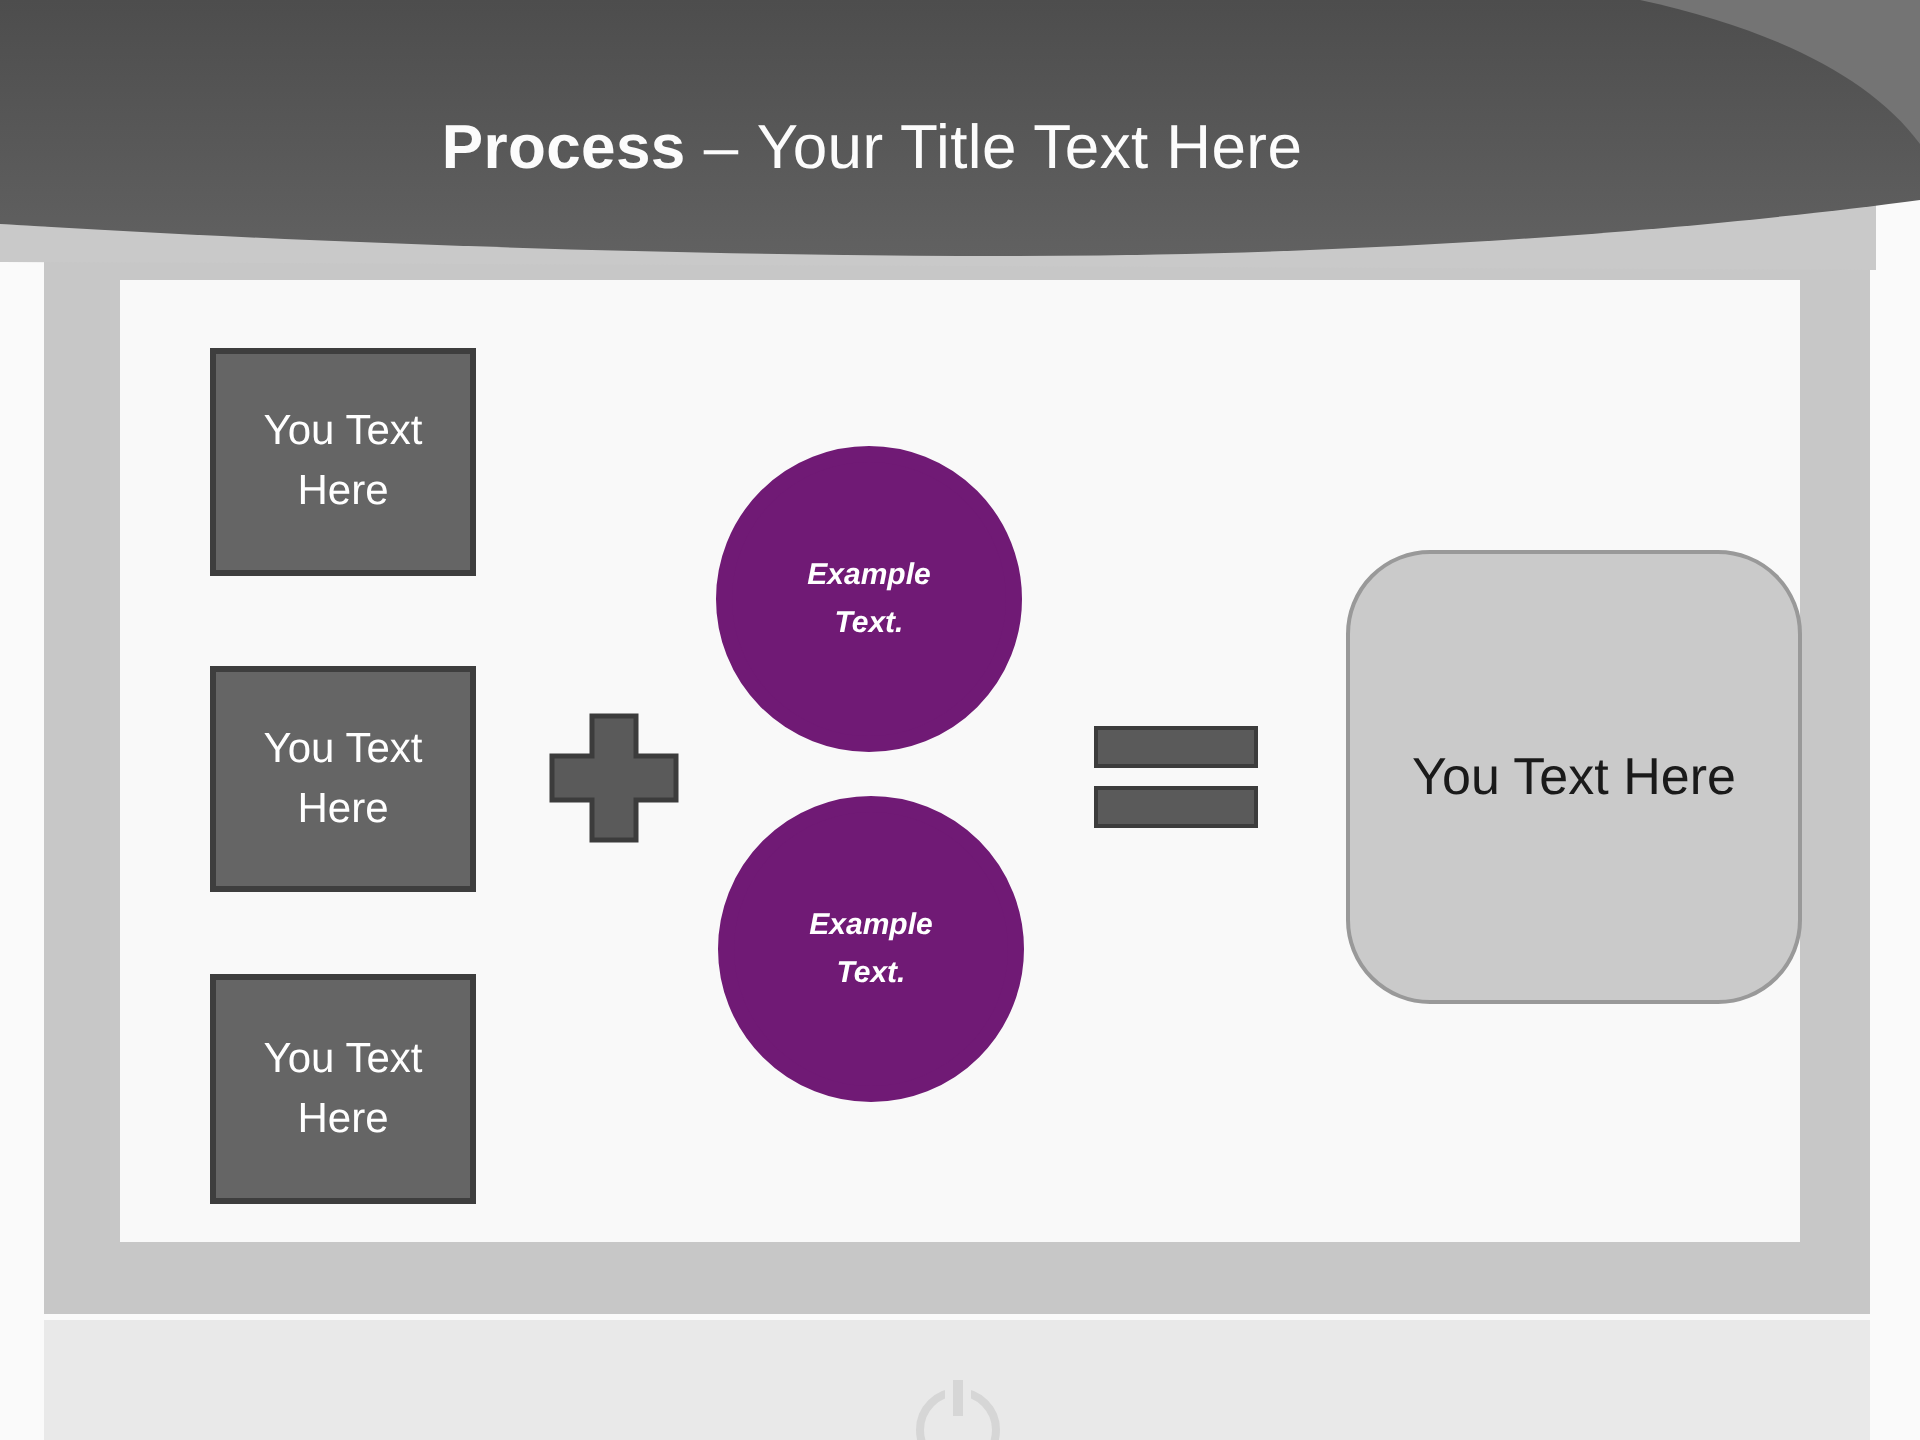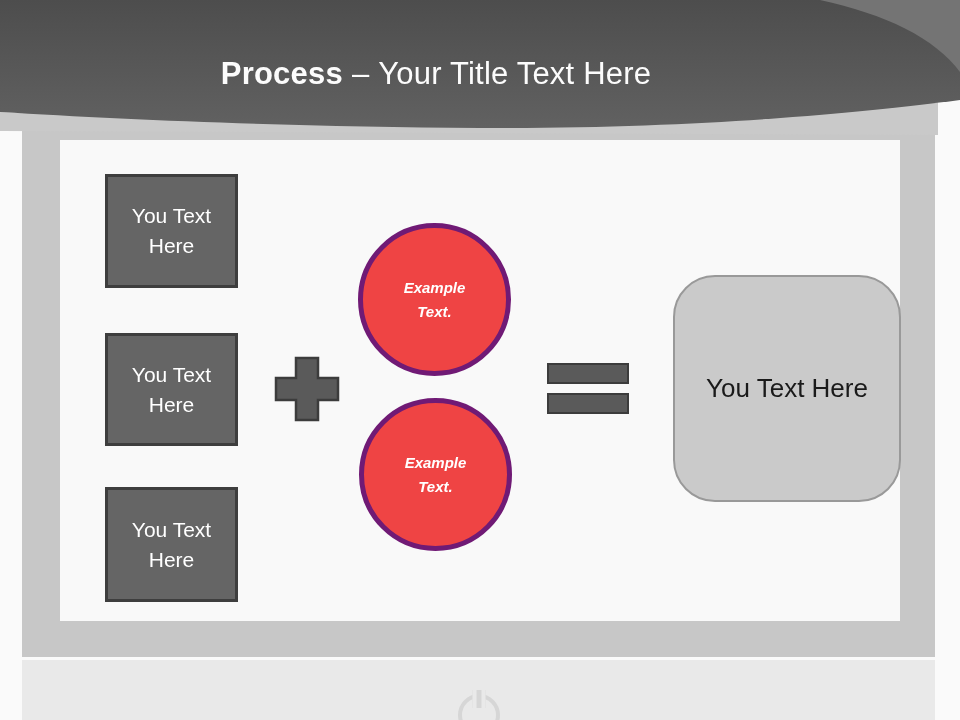--- a/index.html
+++ b/index.html
@@ -45,21 +45,21 @@
     background:#656565;border:3px solid #3e3e3e;
     display:flex;align-items:center;justify-content:center;text-align:center;
     color:#fff;font-size:21px;line-height:1.42;padding:0 14px;
   }
   .sq.b1{top:174px;}
   .sq.b2{top:333px;height:113px;}
   .sq.b3{top:487px;height:115px;}
   .op-plus{position:absolute;left:272px;top:354px;}
   .circle{
     position:absolute;width:153px;height:153px;box-sizing:border-box;border-radius:50%;
-    background:#ef4444;border:5px solid #701a75;
+    background:#701a75;border:8px solid #701a75;
     display:flex;align-items:center;justify-content:center;text-align:center;
     color:#fff;font-size:15px;font-weight:700;font-style:italic;line-height:1.6;
     padding:0 36px;
   }
   .circle.c1{left:358px;top:223px;}
   .circle.c2{left:359px;top:398px;}
   .eqbar{
     position:absolute;left:547px;width:82px;height:21px;box-sizing:border-box;
     background:#5a5a5a;border:2px solid #3c3c3c;
   }

